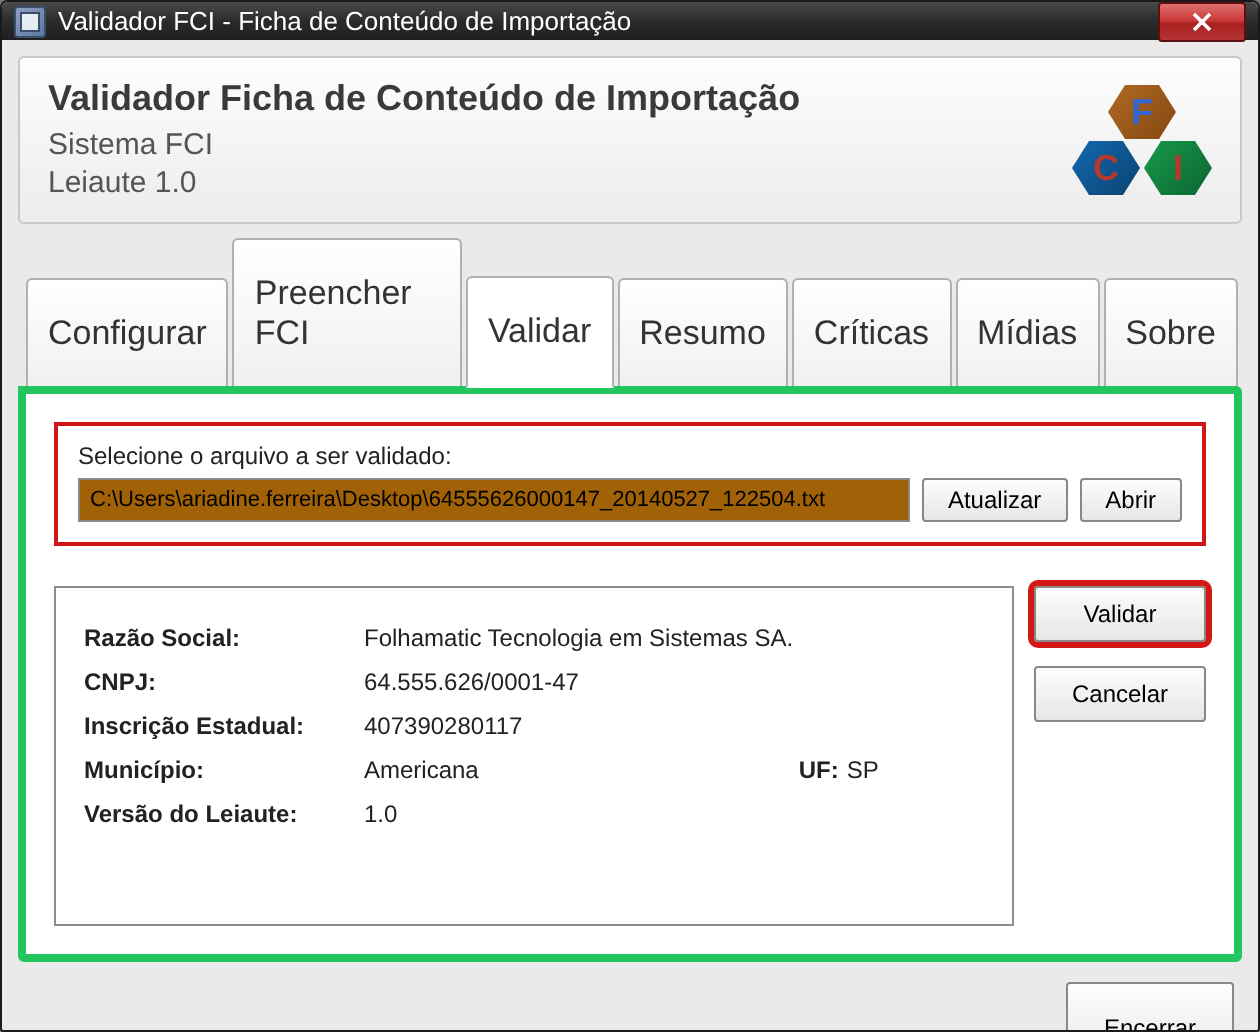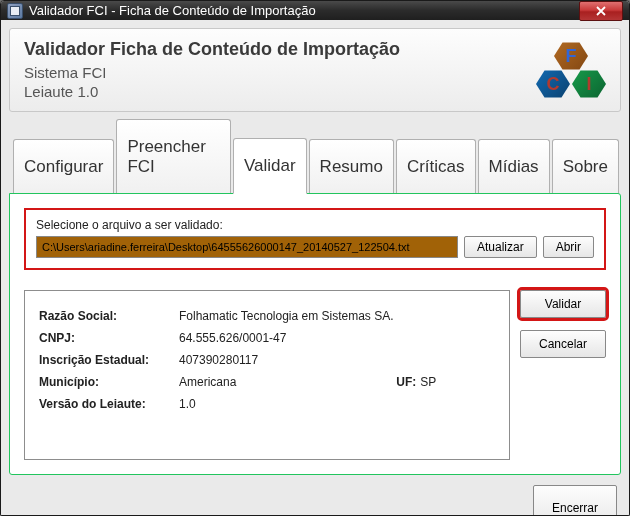--- a/index.html
+++ b/index.html
@@ -127,21 +127,21 @@
     top: 1px;
   }
   .tab.active {
     background: #fff;
     border-bottom: 1px solid #fff;
     z-index: 2;
   }
   .tab-panel {
     flex: 1;
     background: #fff;
-    border: 1px solid #22c55e;
+    border: 4px solid #22c55e;
     border-radius: 0 3px 3px 3px;
     padding: 14px;
     display: flex;
     flex-direction: column;
     position: relative;
   }
 
   .file-box {
     border: 2px solid #d31616;
     padding: 8px 10px 10px 10px;

